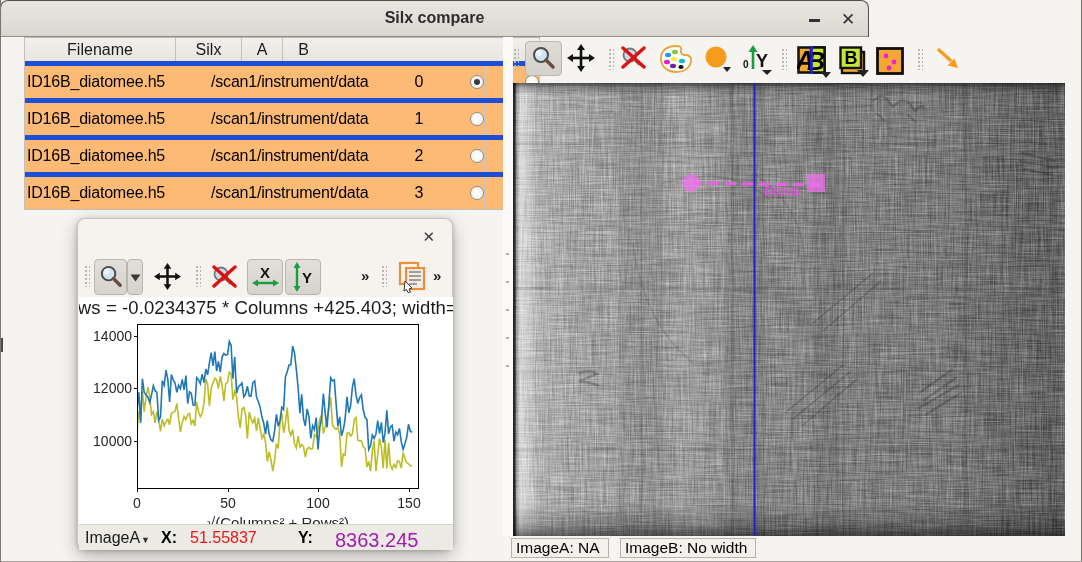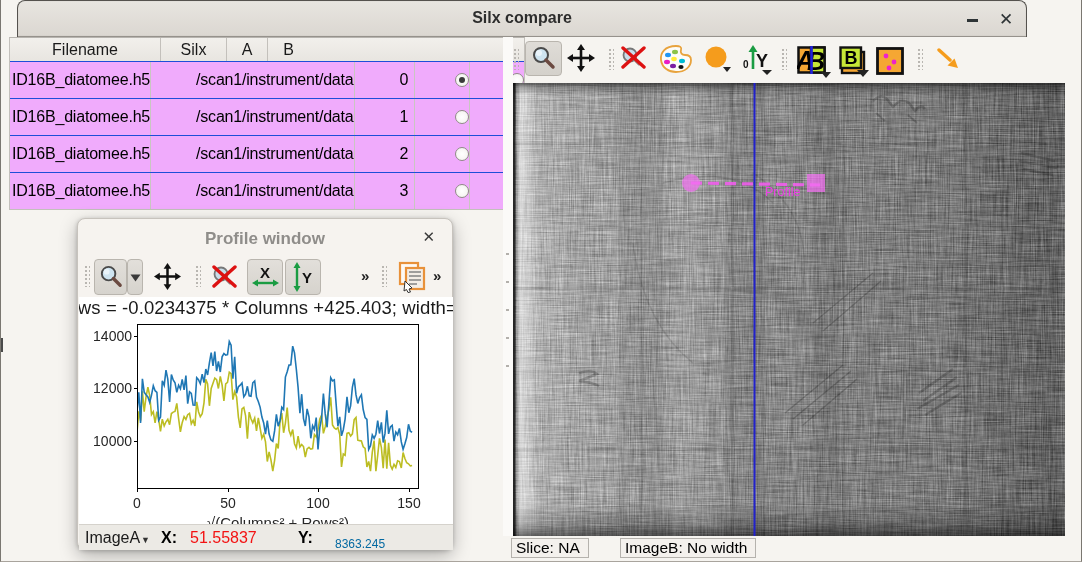--- a/index.html
+++ b/index.html
@@ -1,31 +1,31 @@
 <!DOCTYPE html>
 <html><head><meta charset="utf-8">
 <style>
 * { margin:0; padding:0; box-sizing:border-box; }
 html,body { width:1082px; height:562px; overflow:hidden; }
 body { font-family:"Liberation Sans", sans-serif; background:#f6f4f0; position:relative;
   border-left:1px solid #7a7771; border-right:1px solid #7a7771; border-bottom:1px solid #a9a49d; }
-.titlebar { position:absolute; left:0; top:0; width:1008px; height:37px;
+.titlebar { position:absolute; left:0; top:0; width:867px; height:37px;
   background:linear-gradient(#e8e5e0, #dbd7d1);
   border-bottom:1px solid #96928c; border-top:1px solid #fbfafa;
-  border-radius:7px 7px 0 0; box-shadow:inset 0 0 0 1px rgba(0,0,0,0.02);margin-left:17px; }
+  border-radius:7px 7px 0 0; box-shadow:inset 0 0 0 1px rgba(0,0,0,0.02); }
 .titlebar::before { content:""; position:absolute; inset:-1px; border-radius:8px 8px 0 0;
   border:1px solid #55524e; border-bottom:none; pointer-events:none; }
 .title { position:absolute; left:0; right:0; top:8px; text-align:center; font-size:16px;
   font-weight:bold; color:#2d2d2d; }
 .tbtn { position:absolute; top:0; height:37px; width:30px; color:#2e3436; font-size:17px;
   text-align:center; line-height:37px; }
 
-.table { position:absolute; left:8px; top:37px; width:516px; background:#f0abfc;
+.table { position:absolute; left:23px; top:37px; width:516px; background:#fdba74;
   border:1px solid #c3c0bb; border-top:1px solid #b7b4af; }
-.trow { display:flex; height:37px; border-top:1px solid #1d4ed8;gap:40px; }
+.trow { display:flex; height:37px; border-top:5px solid #1d4ed8;gap:40px; }
 .thead { display:flex; height:23px; background:linear-gradient(#f2f0ec,#e8e5e0); border-top:none; }
 .thead .c { border-right:1px solid #c3c0bb; display:flex; align-items:center; justify-content:center;
   font-size:16px; color:#1a1a1a; }
 .trow .c { border-right:1px solid #c9c6c1; display:flex; align-items:center; font-size:16px;
   color:#000; padding-left:2px; letter-spacing:-0.2px; }
 .c1 { width:151px; } .c2 { width:197px; } .c3 { width:66px; }
 .c4 { width:41px; justify-content:center !important; padding-left:0 !important; }
 .c5 { width:41px; border-right:none !important; justify-content:center !important; padding-left:0 !important; }
 .radio { width:14px; height:14px; border-radius:50%; border:1px solid #8f8c87;
   background:radial-gradient(#ffffff,#f2f0ec); position:relative; }
@@ -305,25 +305,24 @@
   <line x1="241.5" y1="0" x2="241.5" y2="453" stroke="#2121cb" stroke-width="2"></line>
   <g>
     <line x1="178" y1="100" x2="307" y2="102" stroke="#f75bf3" stroke-width="3.2" stroke-dasharray="11 6" opacity="0.85"></line>
     <circle cx="178" cy="100" r="9" fill="#f470f2" opacity="0.7"></circle>
     <rect x="294" y="91" width="18" height="18" fill="#f470f2" opacity="0.72"></rect>
     <text x="252" y="113" font-family="Liberation Sans" font-size="12.5" fill="#ee3fe8">Profile</text>
   </g>
 </svg>
 </div>
 
-<div class="statbox" style="left:510px;">Slice: NA</div>
+<div class="statbox" style="left:510px;">ImageA: NA</div>
 <div class="statbox" style="left:619px;">ImageB: No width</div>
 
 <div class="dialog">
-  <div class="dtitle">Profile window</div>
   <div class="dclose">✕</div>
   <div id="dtoolbar">
     <div class="handle" style="left:6px; top:46px;"></div>
 
     <div class="dbtn" style="left:16px; width:33px;"></div>
     <div class="dbtn" style="left:49px; width:16px;"></div>
     <svg style="position:absolute; left:20px; top:45px;" width="26" height="26" viewBox="0 0 27 27">
       <circle cx="11" cy="10" r="7" fill="#cfe4f0" stroke="#4a4a4a" stroke-width="2"></circle>
       <circle cx="9" cy="8" r="3" fill="#eaf4fa"></circle>
       <line x1="16" y1="15" x2="23" y2="22" stroke="#6b4a41" stroke-width="3.5" stroke-linecap="round"></line>
@@ -417,15 +416,15 @@
   <polyline points="58.0,113.8 59.8,95.3 61.6,125.9 63.4,81.8 65.2,95.2 67.0,97.7 68.9,100.0 70.7,105.3 72.5,98.1 74.3,88.7 76.1,93.7 77.9,95.3 79.7,123.3 81.5,120.1 83.3,83.8 85.2,88.4 87.0,73.2 88.8,82.1 90.6,104.9 92.4,77.6 94.2,83.0 96.0,85.7 97.8,95.3 99.6,88.2 101.4,91.8 103.2,82.3 105.1,92.8 106.9,78.6 108.7,106.6 110.5,94.8 112.3,96.5 114.1,108.1 115.9,108.2 117.7,80.6 119.5,82.6 121.3,86.7 123.2,77.2 125.0,85.6 126.8,72.1 128.6,78.0 130.4,65.8 132.2,55.7 134.0,69.0 135.8,54.6 137.6,74.0 139.4,64.5 141.3,75.0 143.1,59.8 144.9,56.5 146.7,58.2 148.5,57.7 150.3,44.5 152.1,48.1 153.9,81.7 155.7,59.8 157.6,96.2 159.4,89.8 161.2,88.2 163.0,86.0 164.8,99.8 166.6,97.2 168.4,89.3 170.2,98.8 172.0,99.2 173.8,85.8 175.7,83.9 177.5,100.0 179.3,104.4 181.1,110.1 182.9,120.1 184.7,126.0 186.5,137.1 188.3,123.7 190.1,137.1 191.9,142.9 193.8,144.4 195.6,133.9 197.4,117.3 199.2,129.2 201.0,123.7 202.8,110.3 204.6,112.6 206.4,80.1 208.2,74.7 210.0,68.1 211.8,67.9 213.7,49.2 215.5,55.9 217.3,72.0 219.1,90.6 220.9,116.2 222.7,97.2 224.5,121.6 226.3,129.0 228.1,111.9 230.0,119.9 231.8,141.3 233.6,128.7 235.4,132.5 237.2,120.6 239.0,152.4 240.8,130.6 242.6,120.8 244.4,96.5 246.2,116.9 248.1,130.3 249.9,106.0 251.7,80.7 253.5,83.9 255.3,82.9 257.1,106.8 258.9,129.2 260.7,119.8 262.5,138.9 264.3,132.7 266.1,122.1 268.0,99.9 269.8,115.7 271.6,108.8 273.4,90.0 275.2,81.7 277.0,97.9 278.8,106.4 280.6,100.5 282.4,97.8 284.2,112.5 286.1,120.7 287.9,122.4 289.7,152.4 291.5,148.8 293.3,138.0 295.1,141.4 296.9,137.2 298.7,123.5 300.5,136.5 302.4,125.3 304.2,145.5 306.0,136.4 307.8,113.4 309.6,136.9 311.4,129.9 313.2,128.3 315.0,144.2 316.8,135.0 318.6,137.8 320.4,131.4 322.3,144.9 324.1,152.4 325.9,146.8 327.7,140.5 329.5,127.3 331.3,134.3 333.1,135.3" fill="none" stroke="#1f77b4" stroke-width="1.6"></polyline>
   </g>
 </svg>
   </div>
   <div class="optbar">
     <span style="position:absolute; left:6px; top:4px; color:#1a1a1a; font-size:16px;">ImageA</span>
     <span style="position:absolute; left:62px; top:10px; font-size:9px; color:#333;">▼</span>
     <span style="position:absolute; left:82px; top:4px; font-weight:bold; font-size:16px; color:#000;">X:</span>
     <span style="position:absolute; left:111px; top:4px; font-size:16px; color:#f31313;">51.55837</span>
     <span style="position:absolute; left:219px; top:4px; font-weight:bold; font-size:16px; color:#000;">Y:</span>
-    <span style="position:absolute; left:256px; top:12px; font-size:12px; color:#0369a1;">8363.245</span>
+    <span style="position:absolute; left:256px; top:4px; font-size:20px; color:#a21caf;">8363.245</span>
   </div>
 </div>
 
 </body></html>

